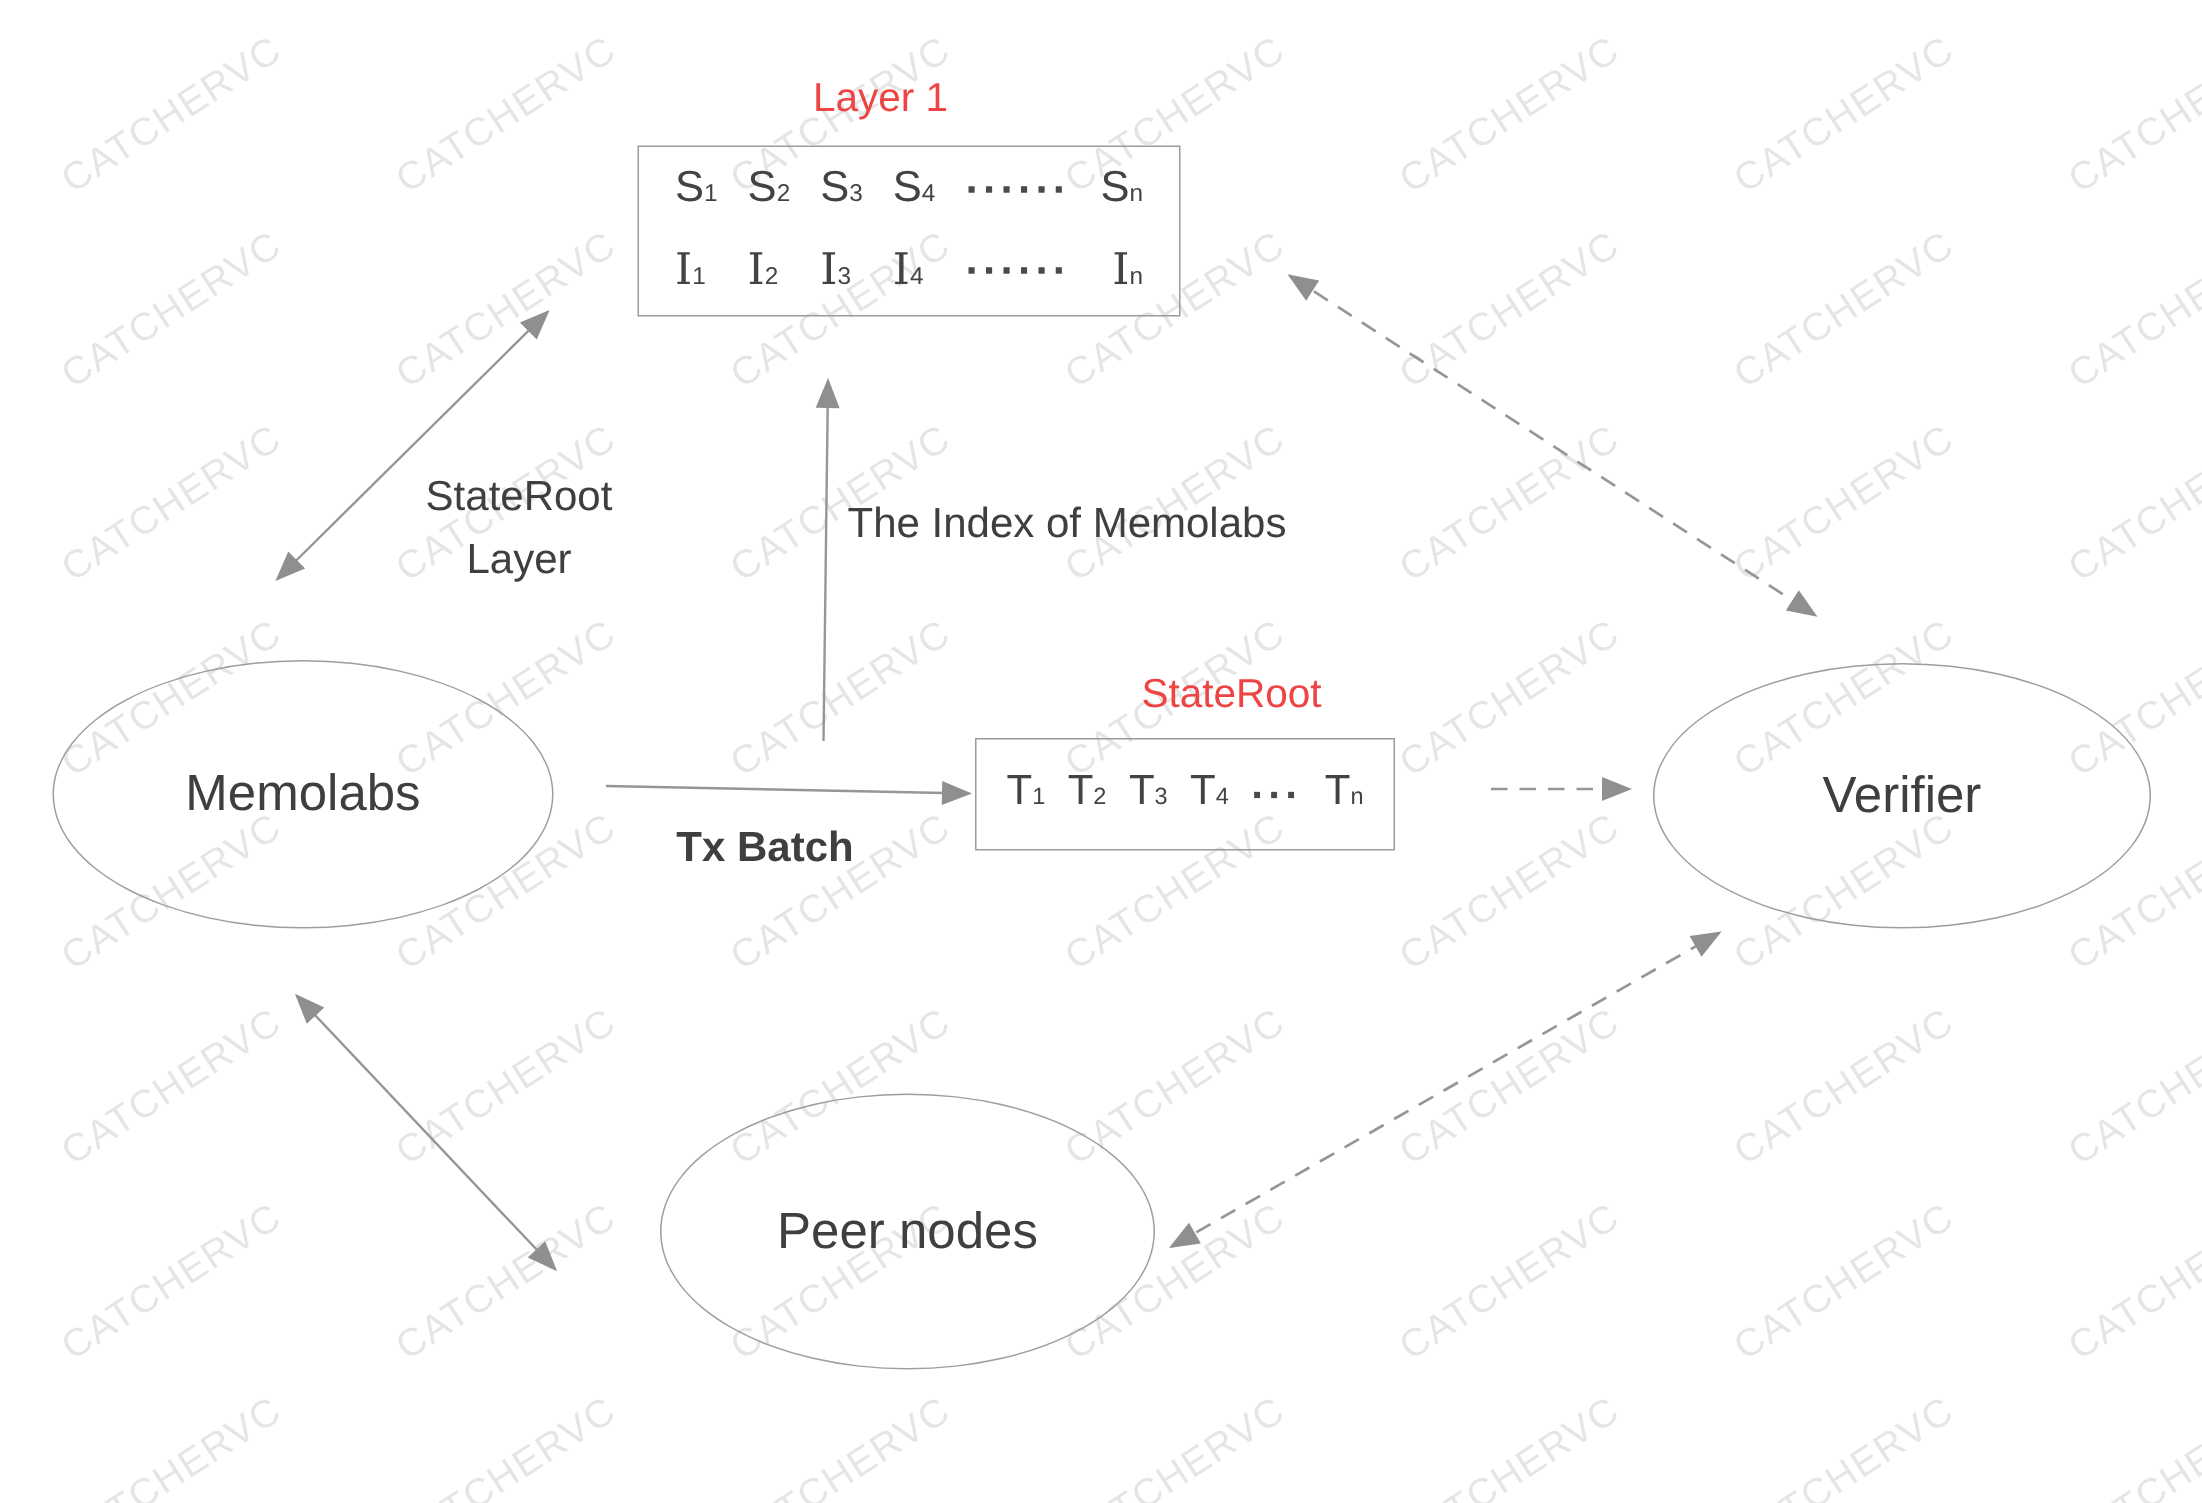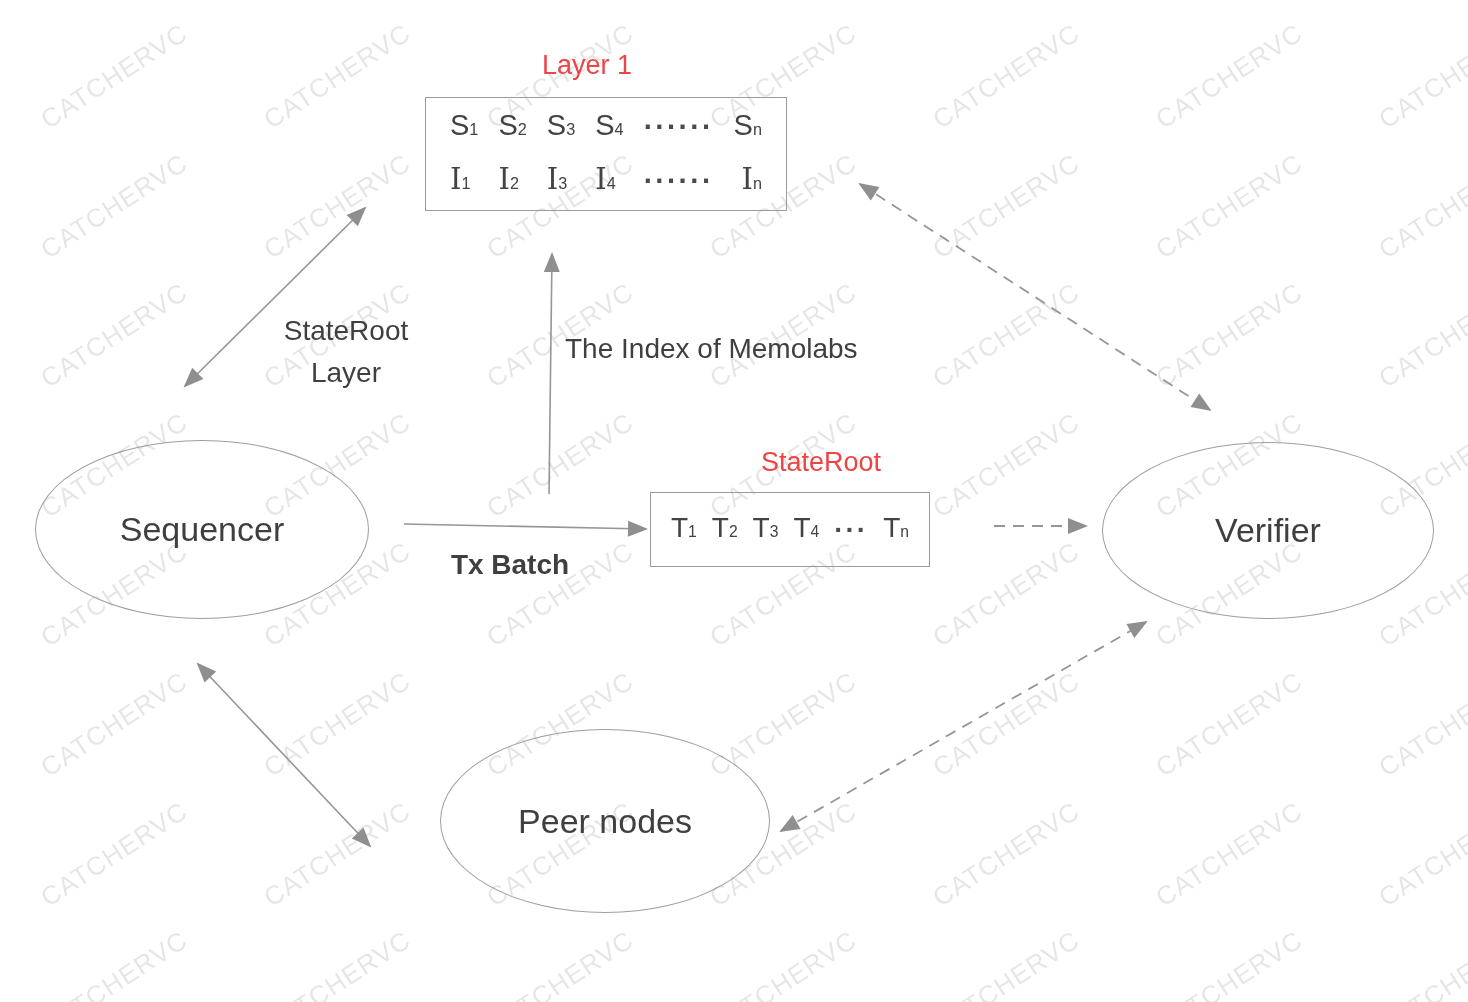--- a/index.html
+++ b/index.html
@@ -177,21 +177,21 @@
         <span><span class="base">T</span><span class="sub">1</span></span>
         <span><span class="base">T</span><span class="sub">2</span></span>
         <span><span class="base">T</span><span class="sub">3</span></span>
         <span><span class="base">T</span><span class="sub">4</span></span>
         <span class="dots">···</span>
         <span><span class="base">T</span><span class="sub">n</span></span>
       </div>
     </div>
 
   <div class="node node-sequencer">
-    <span>Sequencer</span>
+    <span>Memolabs</span>
   </div>
   <div class="node node-verifier">
     <span>Verifier</span>
   </div>
   <div class="node node-peer">
     <span>Peer nodes</span>
   </div>
 
   <div class="edge-label lbl-stateroot">
     <span style="display:block">StateRoot</span>

